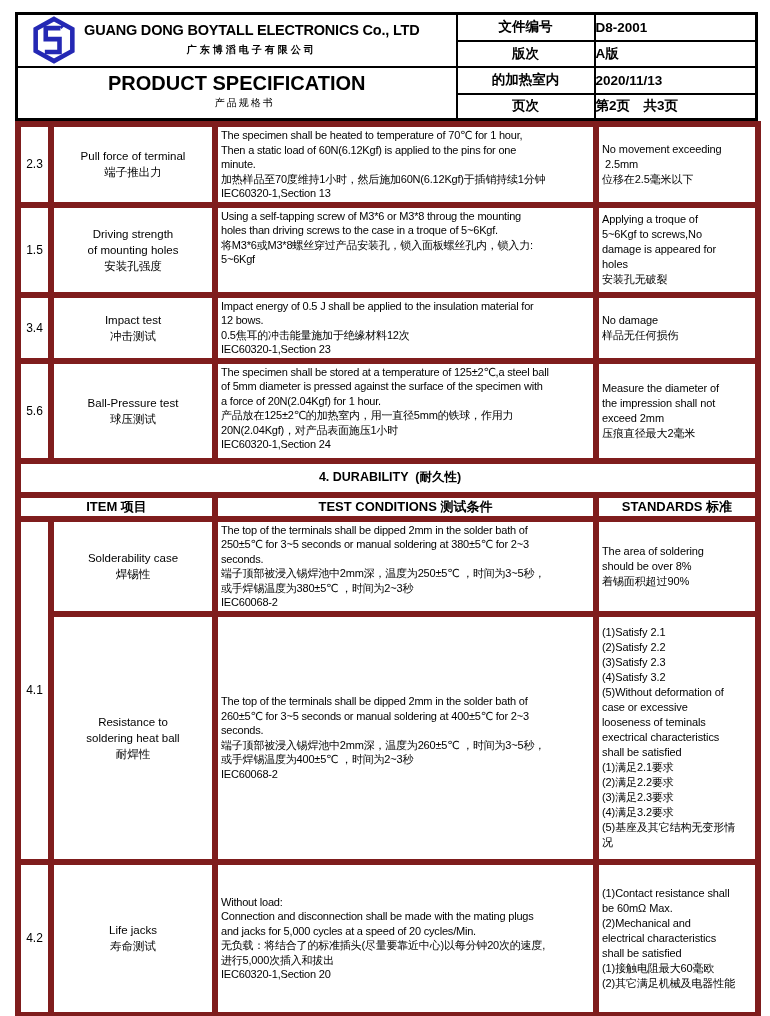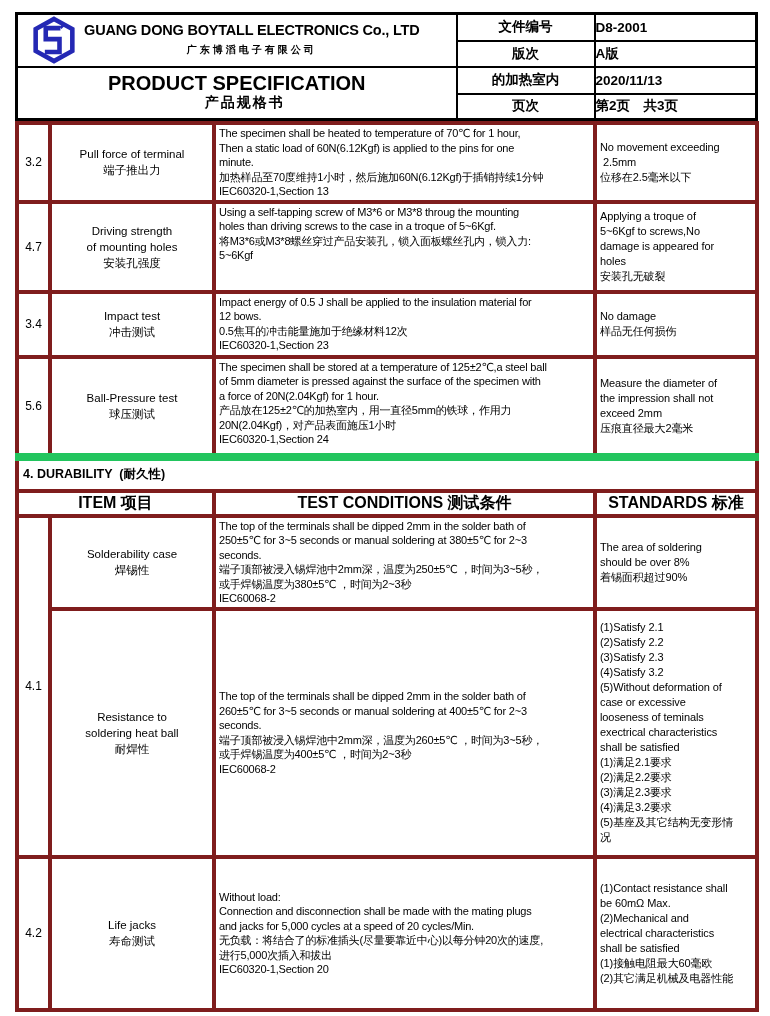--- a/index.html
+++ b/index.html
@@ -18,52 +18,53 @@
   }
   table.hdr td{border:2px solid #000;padding:0;overflow:hidden;}
   .company-cell{vertical-align:middle;}
   .company-flex{display:flex;align-items:center;padding-left:12px;}
   .logo-wrap{flex:0 0 48px;display:flex;align-items:center;justify-content:center;}
   .company-text{flex:1;text-align:center;padding-right:30px;}
   .company-en{font-weight:bold;font-size:14.5px;line-height:19px;letter-spacing:-0.2px;}
   .company-cn{font-weight:bold;font-size:10px;line-height:19px;letter-spacing:3px;}
   .doctitle-cell{vertical-align:middle;text-align:center;}
   .doctitle-en{font-weight:bold;font-size:20px;line-height:19px;}
-  .doctitle-cn{font-weight:bold;font-size:14px;line-height:19px;letter-spacing:2px;margin-left:16px;}
+  .doctitle-cn{font-weight:normal;font-size:10px;line-height:19px;letter-spacing:2px;margin-left:16px;}
   .flabel{text-align:center;vertical-align:middle;font-weight:bold;font-size:13.5px;}
   .fvalue{text-align:left;vertical-align:middle;font-weight:bold;font-size:13.5px;}
 
   
   table.main{
     position:absolute;left:15px;top:121px;width:740px;height:877px;
     border:2px solid #000;
   }
-  table.main td,table.main th{border:4px solid #7f1d1d;padding:0;overflow:hidden;}
+  table.main td,table.main th{border:6px solid #7f1d1d;padding:0;overflow:hidden;}
   td.no{text-align:center;vertical-align:middle;font-size:12px;}
   td.item{text-align:center;vertical-align:middle;}
   .item-txt{font-size:11.5px;line-height:16px;white-space:pre-line;}
   td.cond{vertical-align:middle;}
   td.cond.top{vertical-align:top;}
   .cond-txt{
     font-size:11px;line-height:14.5px;letter-spacing:-0.2px;
     white-space:pre;padding:1px 3px;
   }
   td.std{vertical-align:middle;}
   .std-txt{
     font-size:11px;line-height:15px;letter-spacing:-0.1px;
     white-space:pre;padding:1px 3px;
   }
   tr.sectitle td{
-    border-top:8px solid #22c55e;border-bottom:2px solid #000;
+    border-top:4px solid #22c55e;border-bottom:2px solid #000;
     vertical-align:middle;
+    text-align:center;
   }
   .sec-txt{font-weight:bold;font-size:12.5px;white-space:pre;padding-left:4px;}
   tr.colhead th{
     border-bottom:2px solid #000;vertical-align:middle;text-align:center;
-    font-weight:bold;font-size:16px;white-space:pre;
+    font-weight:bold;font-size:13px;white-space:pre;
   }
 </style>
 </head>
 <body>
 
 <div class="page">
 
   <table class="hdr">
     <colgroup>
         <col style="width:440px">
@@ -112,41 +113,41 @@
   <table class="main">
     <colgroup>
         <col style="width:33px">
         <col style="width:164px">
         <col style="width:381px">
         <col style="width:162px">
       </colgroup>
 
     <tbody>
         <tr style="height:76px">
-      <td class="no">3.2</td>
+      <td class="no">2.3</td>
       <td class="item">
             <div class="item-txt">Pull force of terminal
 端子推出力</div>
           </td>
       <td class="cond top">
             <div class="cond-txt">The specimen shall be heated to temperature of 70℃ for 1 hour,
 Then a static load of 60N(6.12Kgf) is applied to the pins for one
 minute.
 加热样品至70度维持1小时，然后施加60N(6.12Kgf)于插销持续1分钟
 IEC60320-1,Section 13</div>
           </td>
       <td class="std">
             <div class="std-txt">No movement exceeding
  2.5mm
 位移在2.5毫米以下</div>
           </td>
     </tr>
 
     <tr style="height:90px">
-      <td class="no">4.7</td>
+      <td class="no">1.5</td>
       <td class="item">
             <div class="item-txt">Driving strength
 of mounting holes
 安装孔强度</div>
           </td>
       <td class="cond top">
             <div class="cond-txt">Using a self-tapping screw of M3*6 or M3*8 throug the mounting
 holes than driving screws to the case in a troque of 5~6Kgf.
 将M3*6或M3*8螺丝穿过产品安装孔，锁入面板螺丝孔内，锁入力:
 5~6Kgf</div>

